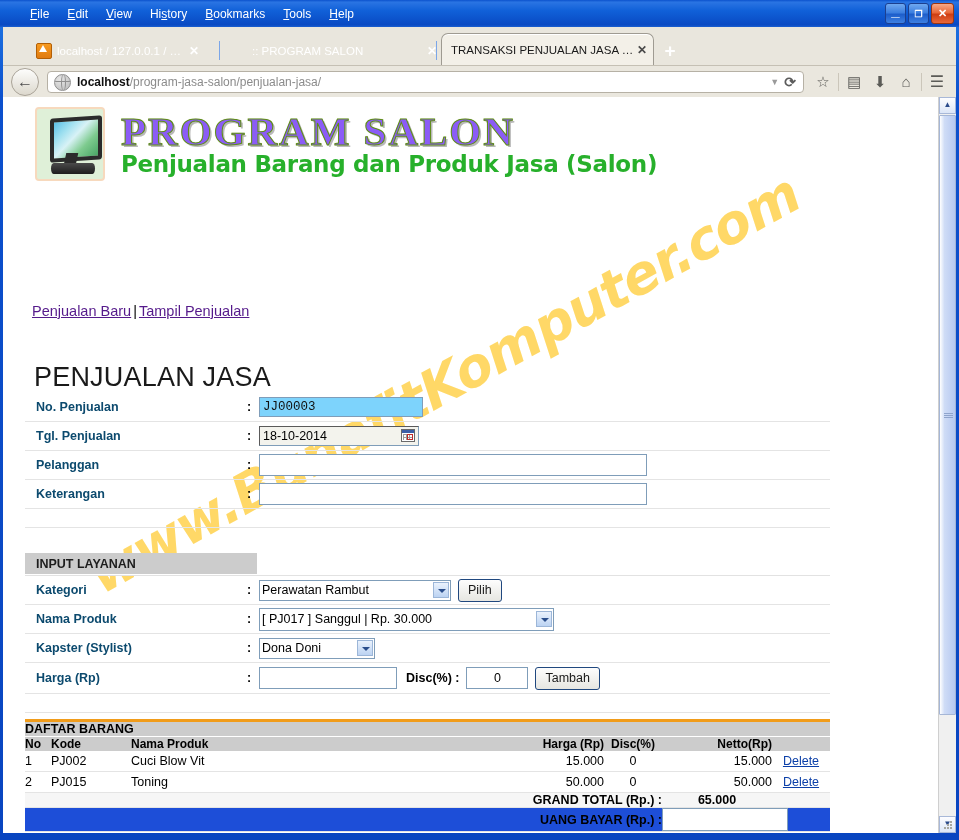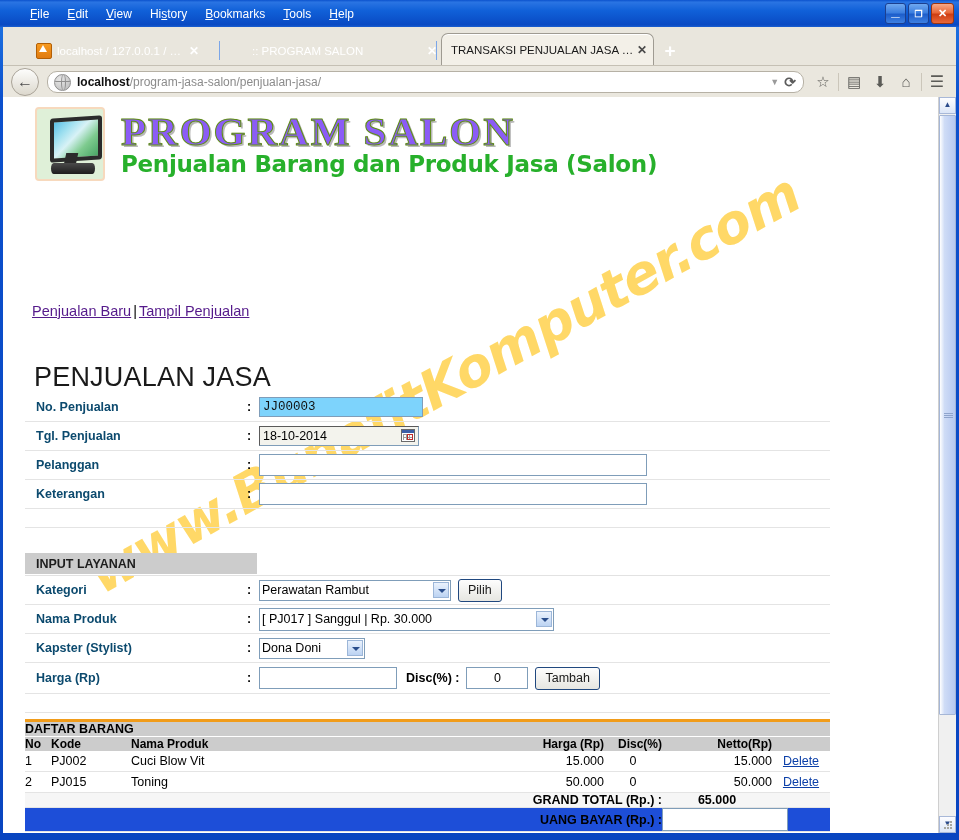--- a/index.html
+++ b/index.html
@@ -109,21 +109,21 @@
     width:26px;height:26px;margin-left:8px;border-radius:50%;flex:none;
     background:linear-gradient(to bottom,#fdfdfc,#dcd8cd);
     border:1px solid #a9a398;position:relative;
   }
   #backbtn .arrow{
     position:absolute;left:0;right:0;top:0;bottom:0;
     color:#4d4d4d;font-size:16px;line-height:25px;text-align:center;font-weight:bold;
   }
   #urlbar{
     flex:1;height:22px;margin:0 6px 0 8px;
-    background:#ffffff;border:1px solid #b6b1a5;border-radius:10px;
+    background:#ffffff;border:1px solid #b6b1a5;border-radius:4px;
     display:flex;align-items:center;padding:0 4px;box-sizing:border-box;
   }
   #globe{
     width:15px;height:15px;border-radius:50%;flex:none;margin:0 6px 0 2px;
     background:radial-gradient(circle at 35% 30%,#e8e8e8,#b9b9b9);
     border:1px solid #8f8f8f;position:relative;overflow:hidden;
   }
   #globe:before{
     content:"";position:absolute;left:-1px;top:6px;width:17px;height:1px;background:#8f8f8f;
   }
@@ -525,21 +525,21 @@
                 <span class="selarrow" style="top:3px;"></span>
               </span>
             </div>
           </div>
 
           <div class="frow">
             <div class="flabel">Kapster (Stylist)</div>
             <div class="fcolon">:</div>
             <div class="fctl">
               <span class="selwrap">
-                <select class="sel" style="width:106px;">
+                <select class="sel" style="width:116px;">
                   <option>Dona Doni</option>
                 </select>
                 <span class="selarrow"></span>
               </span>
             </div>
           </div>
 
           <div class="frow" style="height:30px;">
             <div class="flabel">Harga (Rp)</div>
             <div class="fcolon">:</div>
@@ -558,21 +558,21 @@
         <table id="tbl" style="top:625px;">
           <tbody>
               <tr>
             <td class="dhead" colspan="7">DAFTAR BARANG</td>
           </tr>
           <tr>
             <th class="chead" style="width:26px;text-align:left;">No</th>
             <th class="chead" style="width:80px;text-align:left;">Kode</th>
             <th class="chead" style="text-align:left;">Nama Produk</th>
             <th class="chead" style="width:86px;text-align:right;">Harga (Rp)</th>
-            <th class="chead" style="width:58px;text-align:right;">Disc(%)</th>
+            <th class="chead" style="width:58px;text-align:center;">Disc(%)</th>
             <th class="chead" style="width:110px;text-align:right;">Netto(Rp)</th>
             <th class="chead" style="width:58px;"></th>
           </tr>
           <tr class="drow">
             <td>1</td>
             <td>PJ002</td>
             <td>Cuci Blow Vit</td>
             <td class="num">15.000</td>
             <td class="ctr">0</td>
             <td class="num">15.000</td>

